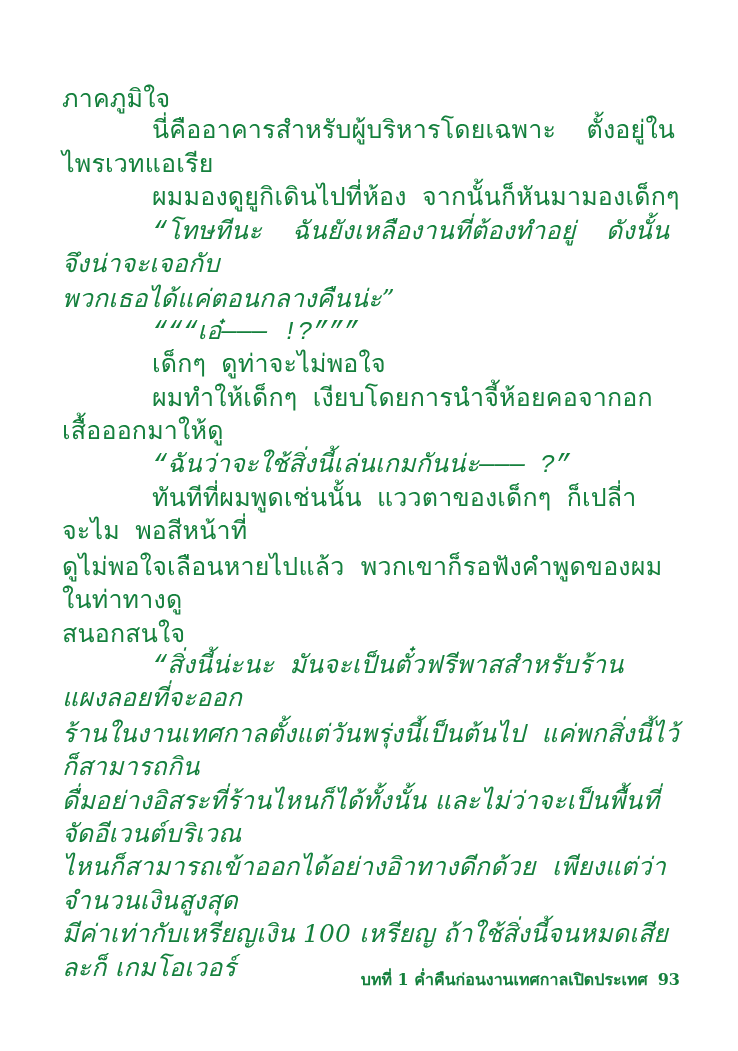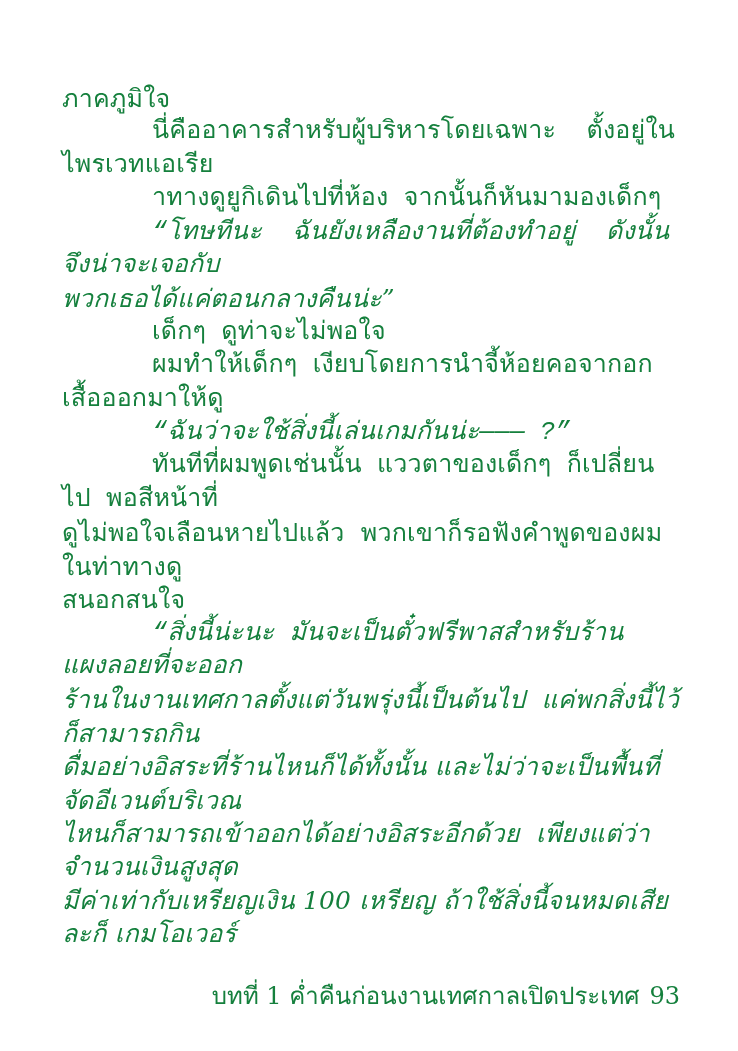--- a/index.html
+++ b/index.html
@@ -34,46 +34,47 @@
   }
   .line.italic {
     font-style: italic;
   }
   .page-footer {
     position: absolute;
     top: 948px;
     left: 62px;
     width: 618px;
     text-align: right;
-    font-size: 24px;
-    font-weight: normal;
+    font-size: 16px;
+    font-weight: bold;
     white-space: pre-wrap;
   }
   .page-footer .chapter {
     margin-right: 10px;
   }
 </style>
 </head>
 <body>
 
 <div class="page">
   <div class="text-block">
       <div class="line">ภาคภูมิใจ</div>
       <div class="line indent">นี่คืออาคารสำหรับผู้บริหารโดยเฉพาะ  ตั้งอยู่ในไพรเวทแอเรีย</div>
-      <div class="line indent">าทางดูยูกิเดินไปที่ห้อง จากนั้นก็หันมามองเด็กๆ</div>
+      <div class="line indent">ผมมองดูยูกิเดินไปที่ห้อง จากนั้นก็หันมามองเด็กๆ</div>
       <div class="line indent italic">“โทษทีนะ  ฉันยังเหลืองานที่ต้องทำอยู่  ดังนั้นจึงน่าจะเจอกับ</div>
       <div class="line italic">พวกเธอได้แค่ตอนกลางคืนน่ะ”</div>
+      <div class="line indent italic">“““เอ๋——— !?”””</div>
       <div class="line indent">เด็กๆ ดูท่าจะไม่พอใจ</div>
       <div class="line indent">ผมทำให้เด็กๆ เงียบโดยการนำจี้ห้อยคอจากอกเสื้อออกมาให้ดู</div>
       <div class="line indent italic">“ฉันว่าจะใช้สิ่งนี้เล่นเกมกันน่ะ——— ?”</div>
-      <div class="line indent">ทันทีที่ผมพูดเช่นนั้น แววตาของเด็กๆ ก็เปลี่ยนไป พอสีหน้าที่</div>
+      <div class="line indent">ทันทีที่ผมพูดเช่นนั้น แววตาของเด็กๆ ก็เปลี่าจะไม พอสีหน้าที่</div>
       <div class="line">ดูไม่พอใจเลือนหายไปแล้ว  พวกเขาก็รอฟังคำพูดของผมในท่าทางดู</div>
       <div class="line">สนอกสนใจ</div>
       <div class="line indent italic">“สิ่งนี้น่ะนะ มันจะเป็นตั๋วฟรีพาสสำหรับร้านแผงลอยที่จะออก</div>
       <div class="line italic">ร้านในงานเทศกาลตั้งแต่วันพรุ่งนี้เป็นต้นไป  แค่พกสิ่งนี้ไว้ก็สามารถกิน</div>
       <div class="line italic">ดื่มอย่างอิสระที่ร้านไหนก็ได้ทั้งนั้น และไม่ว่าจะเป็นพื้นที่จัดอีเวนต์บริเวณ</div>
-      <div class="line italic">ไหนก็สามารถเข้าออกได้อย่างอิสระอีกด้วย  เพียงแต่ว่าจำนวนเงินสูงสุด</div>
+      <div class="line italic">ไหนก็สามารถเข้าออกได้อย่างอิาทางดีกด้วย  เพียงแต่ว่าจำนวนเงินสูงสุด</div>
       <div class="line italic">มีค่าเท่ากับเหรียญเงิน 100 เหรียญ ถ้าใช้สิ่งนี้จนหมดเสียละก็ เกมโอเวอร์</div>
     </div>
   <div class="page-footer">
     <span class="chapter">บทที่ 1 ค่ำคืนก่อนงานเทศกาลเปิดประเทศ</span><span>93</span>
   </div>
 </div>
 
 </body></html>

